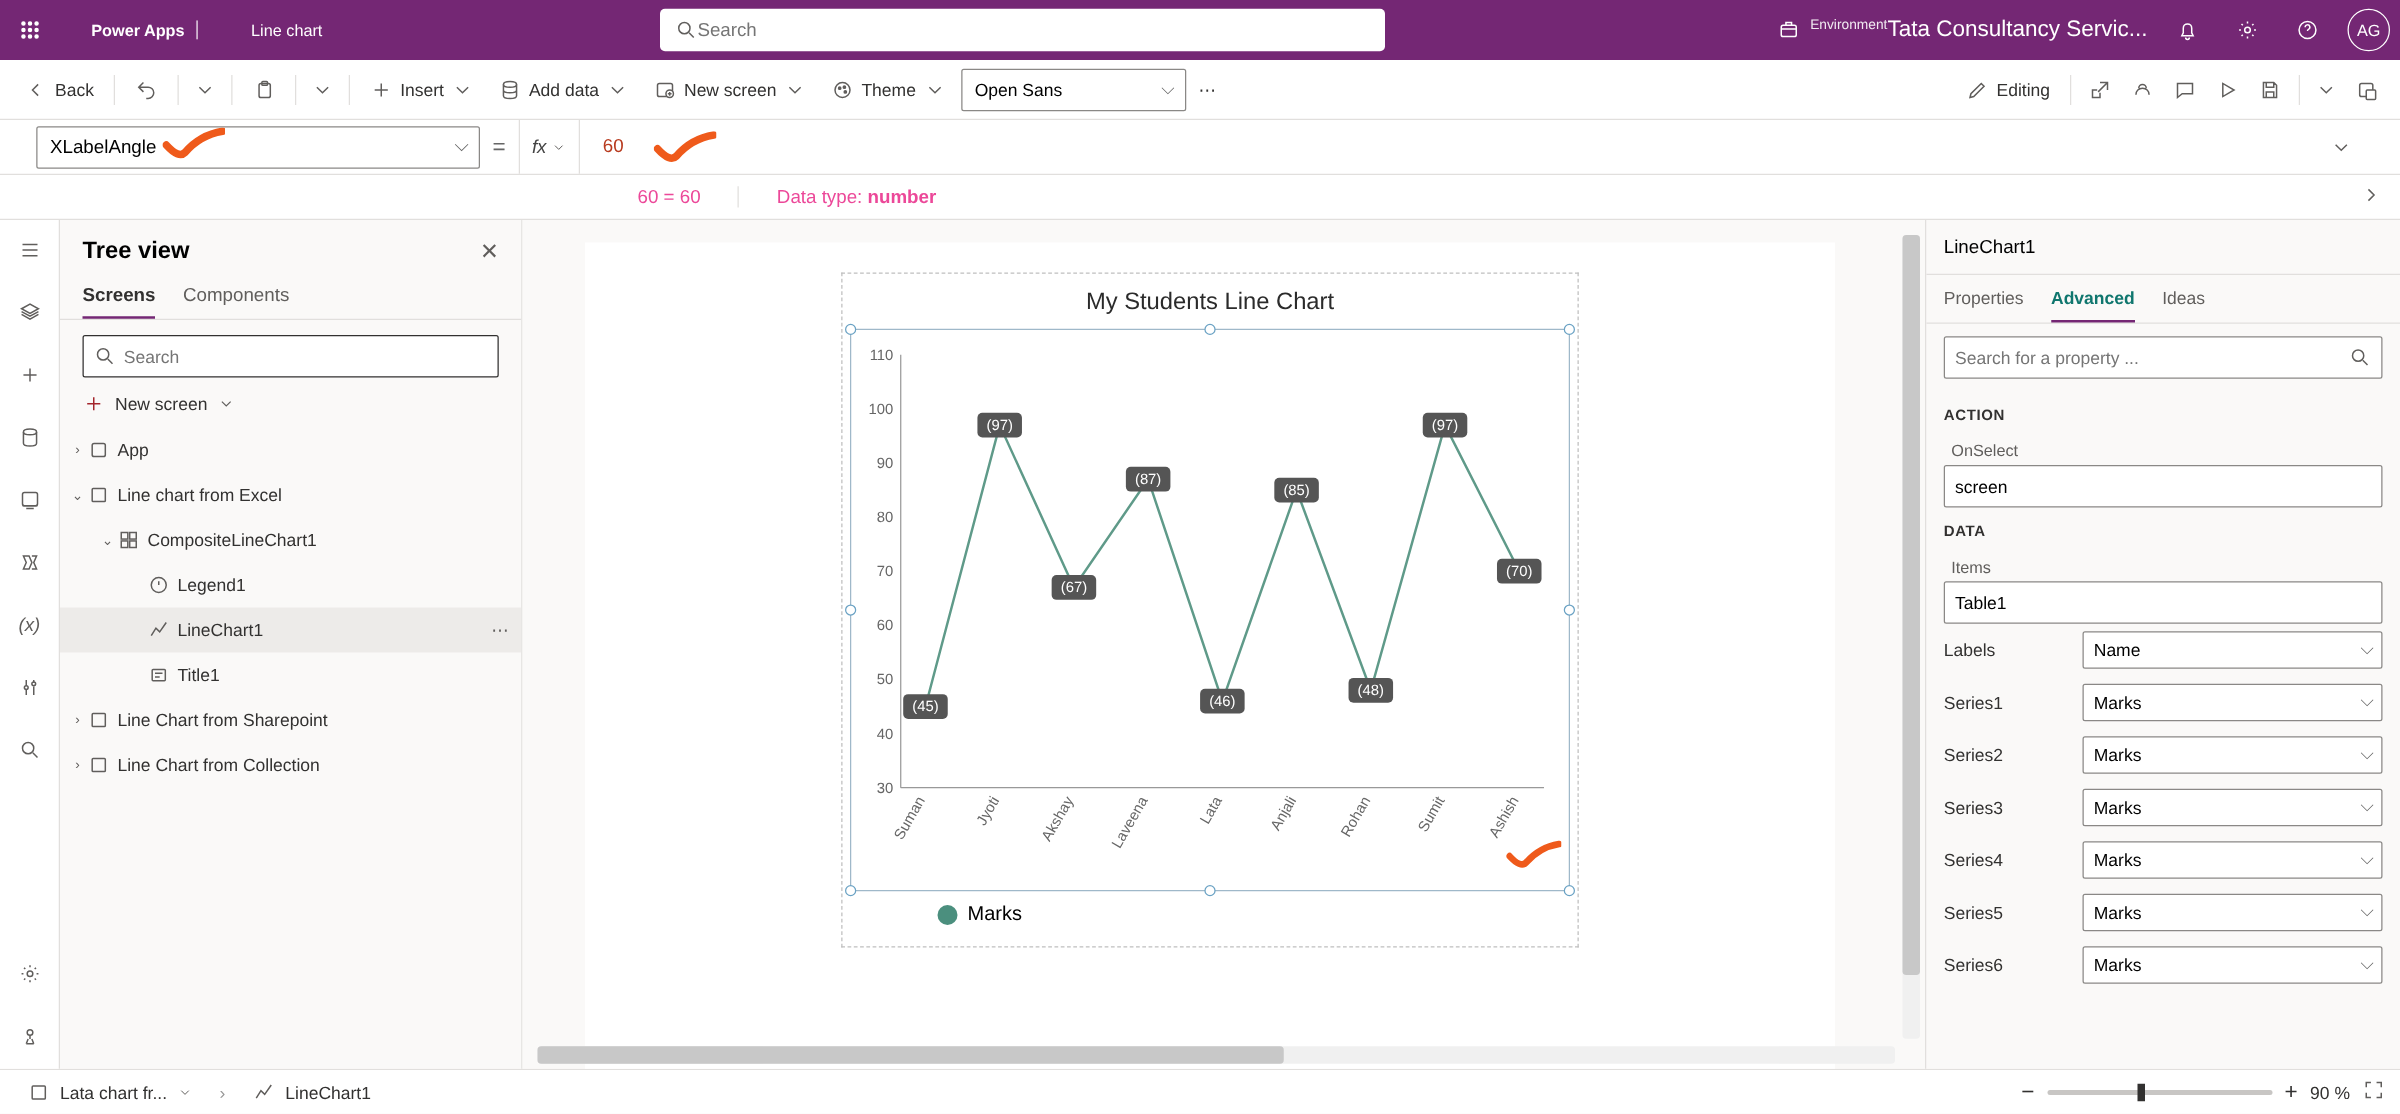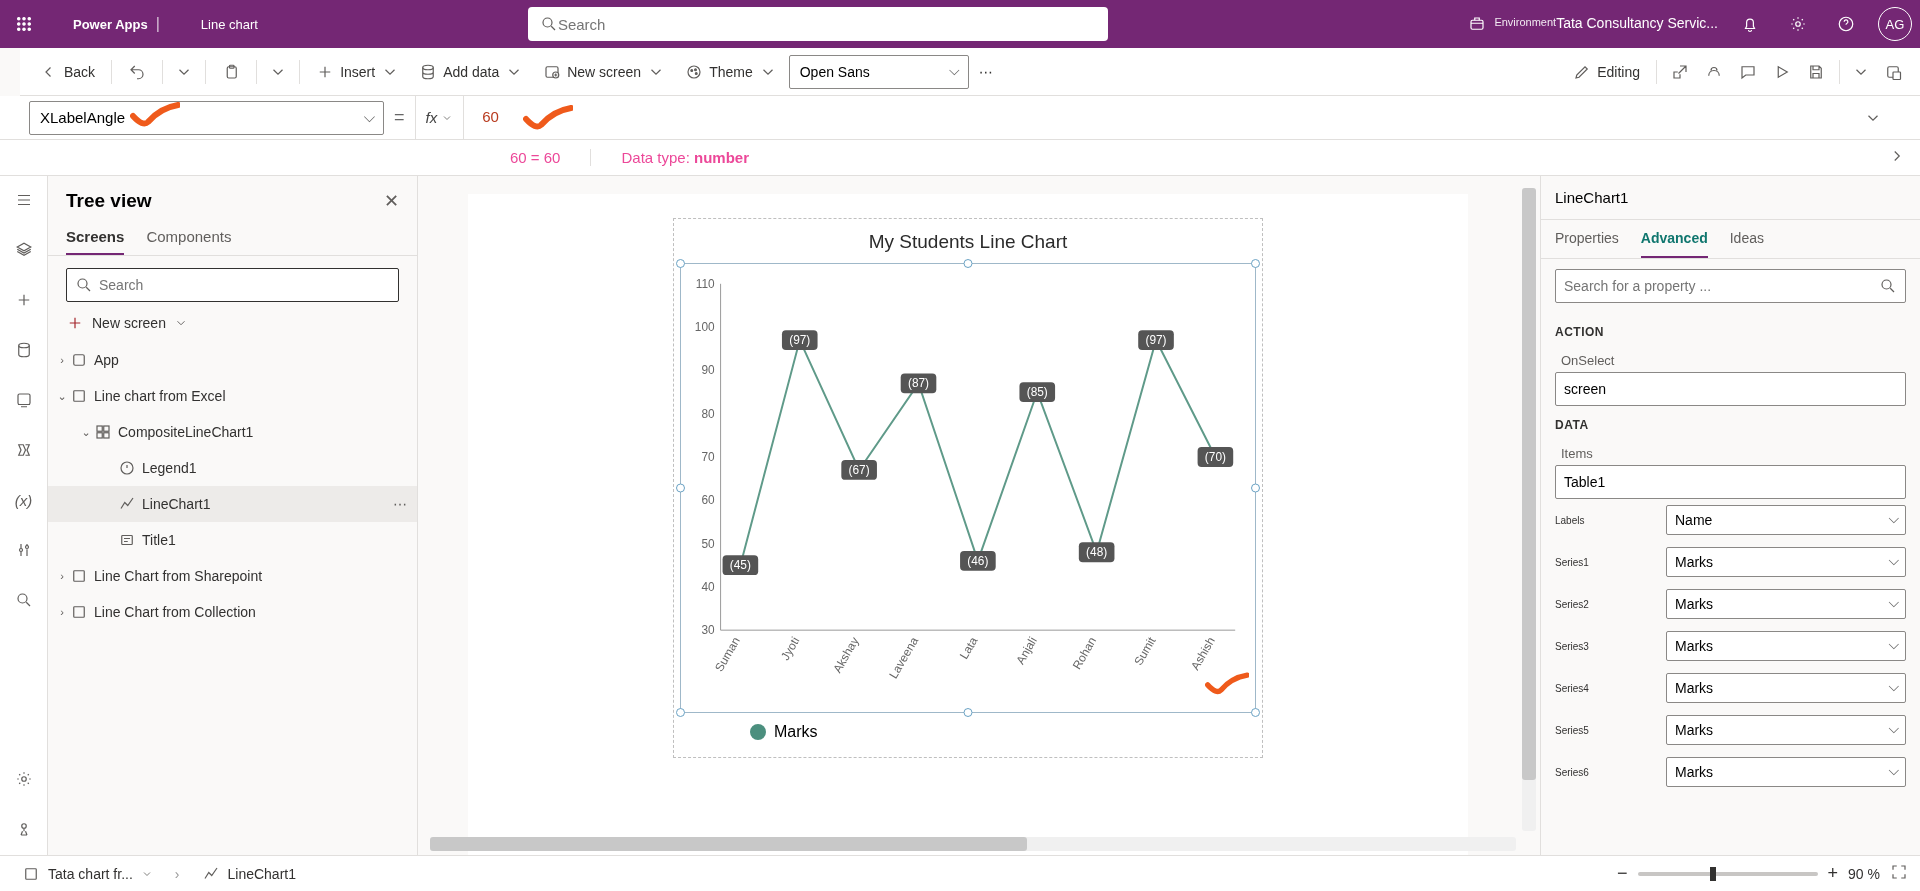--- a/index.html
+++ b/index.html
@@ -10,26 +10,26 @@
 #topbar .waffle { width:32px; height:32px; display:flex; align-items:center; justify-content:center; cursor:pointer; }
 #topbar .appname { font-size:13px; font-weight:600; margin-left:33px; }
 #topbar .pipe { margin:0 8px; opacity:.7; }
 #topbar .searchwrap { margin-left:270px; }
 #topbar .searchbox { width:580px; height:34px; background:#fff; border-radius:4px; display:flex; align-items:center; padding:0 12px; }
 #topbar .searchbox input { border:none; outline:none; flex:1; font-size:15px; color:#333; }
 #topbar .right { margin-left:auto; display:flex; align-items:center; gap:16px; }
 #topbar .envblock { display:flex; align-items:center; gap:8px; }
 #topbar .envtext { display:flex; flex-direction:row; line-height:1.1; }
 #topbar .envlabel { font-size:11px; opacity:.9; }
-#topbar .envname { font-size:14px; }
+#topbar .envname { font-size:18px; }
 #topbar .iconbtn { width:32px; height:32px; display:flex; align-items:center; justify-content:center; cursor:pointer; }
 #topbar .avatar { width:34px; height:34px; border:1px solid #fff; border-radius:50%; display:flex; align-items:center; justify-content:center; font-size:13px; }
 
 
-#ribbon { height:48px; background:#fff; border-bottom:1px solid #e1dfdd; display:flex; align-items:center; padding:0 12px; gap:4px;margin-left:20px; }
+#ribbon { height:48px; background:#fff; border-bottom:1px solid #e1dfdd; display:flex; align-items:center; padding:0 12px; gap:4px; }
 .ribbtn { height:36px; display:flex; align-items:center; gap:6px; padding:0 8px; border-radius:4px; cursor:pointer; color:#323130; font-size:14px; }
 .ribbtn svg { width:18px; height:18px; }
 .ribsep { width:1px; height:24px; background:#e1dfdd; margin:0 4px; }
 .fontselect { width:180px; height:34px; border:1px solid #8a8886; border-radius:2px; padding:0 28px 0 10px; font-size:14px; display:flex; align-items:center; position:relative; background:#fff; }
 .fontselect::after { content:"⌵"; position:absolute; right:8px; top:6px; color:#666; }
 .ribbon-right { margin-left:auto; display:flex; align-items:center; gap:4px; }
 
 
 #formulabar { height:44px; background:#fff; border-bottom:1px solid #e1dfdd; display:flex; align-items:center; padding:0 29px; gap:10px; position:relative; }
 .propselect { width:355px; height:34px; border:1px solid #8a8886; border-radius:2px; padding:0 28px 0 10px; font-size:15px; display:flex; align-items:center; position:relative; background:#fff; }
@@ -93,21 +93,21 @@
 #rightpanel .tabs { display:flex; gap:22px; padding:0 14px; border-bottom:1px solid #e1dfdd; }
 #rightpanel .tab { padding:10px 0; font-size:14px; color:#605e5c; cursor:pointer; border-bottom:2px solid transparent; }
 #rightpanel .tab.active { color:#0f766e; font-weight:600; border-bottom-color:#742774; }
 #rightpanel .propsearch { padding:10px 14px; }
 #rightpanel .propsearch .ps { height:34px; border:1px solid #8a8886; border-radius:2px; display:flex; align-items:center; padding:0 8px; background:#fff; }
 #rightpanel .propsearch input { border:none; outline:none; flex:1; font-size:14px; }
 #rightpanel .section-title { padding:12px 14px 4px; font-size:12px; font-weight:700; letter-spacing:.5px; color:#323130; }
 #rightpanel .proplabel { padding:10px 20px 4px; font-size:13px; color:#605e5c; }
 #rightpanel .propinput { margin:0 14px; height:34px; border:1px solid #8a8886; border-radius:2px; padding:0 8px; background:#fff; font-family:Consolas,monospace; font-size:14px; display:flex; align-items:center; }
 #rightpanel .proprow { display:flex; align-items:center; justify-content:space-between; padding:6px 14px; }
-#rightpanel .proprow label { font-size:10px; color:#323130; }
+#rightpanel .proprow label { font-size:14px; color:#323130; }
 #rightpanel .proprow .dd { width:240px; height:30px; border:1px solid #8a8886; border-radius:2px; padding:0 24px 0 8px; background:#fff; font-size:14px; display:flex; align-items:center; position:relative; }
 #rightpanel .proprow .dd::after { content:"⌵"; position:absolute; right:6px; top:4px; color:#666; }
 
 
 #statusbar { height:36px; background:#fff; border-top:1px solid #e1dfdd; display:flex; align-items:center; padding:0 12px; gap:12px; font-size:14px; color:#323130; }
 #statusbar .bread { display:flex; align-items:center; gap:8px; padding:4px 10px; border-radius:4px; cursor:pointer; }
 #statusbar .zoomgrp { margin-left:auto; display:flex; align-items:center; gap:10px; }
 #statusbar .slider { width:180px; height:4px; background:#c8c6c4; position:relative; border-radius:2px; }
 #statusbar .slider .knob { position:absolute; top:-5px; left:40%; width:6px; height:14px; background:#323130; }
 
@@ -662,21 +662,21 @@
         </div>
       </div>
   </div>
 </div>
 
 <div id="statusbar">
   <div class="bread">
       <svg class="ic" viewBox="0 0 24 24">
         <rect x="5" y="5" width="14" height="14" rx="1"></rect>
       </svg>
-      <span>Tata chart fr...</span>
+      <span>Lata chart fr...</span>
       <svg class="ic" style="width:12px;height:12px" viewBox="0 0 24 24">
         <path d="M6 9l6 6 6-6"></path>
       </svg>
     </div>
   <span style="color:#999">›</span>
   <div class="bread">
       <svg class="ic" viewBox="0 0 24 24">
         <path d="M4 18 9 10l4 4 7-10"></path>
       </svg>
       <span>LineChart1</span>

